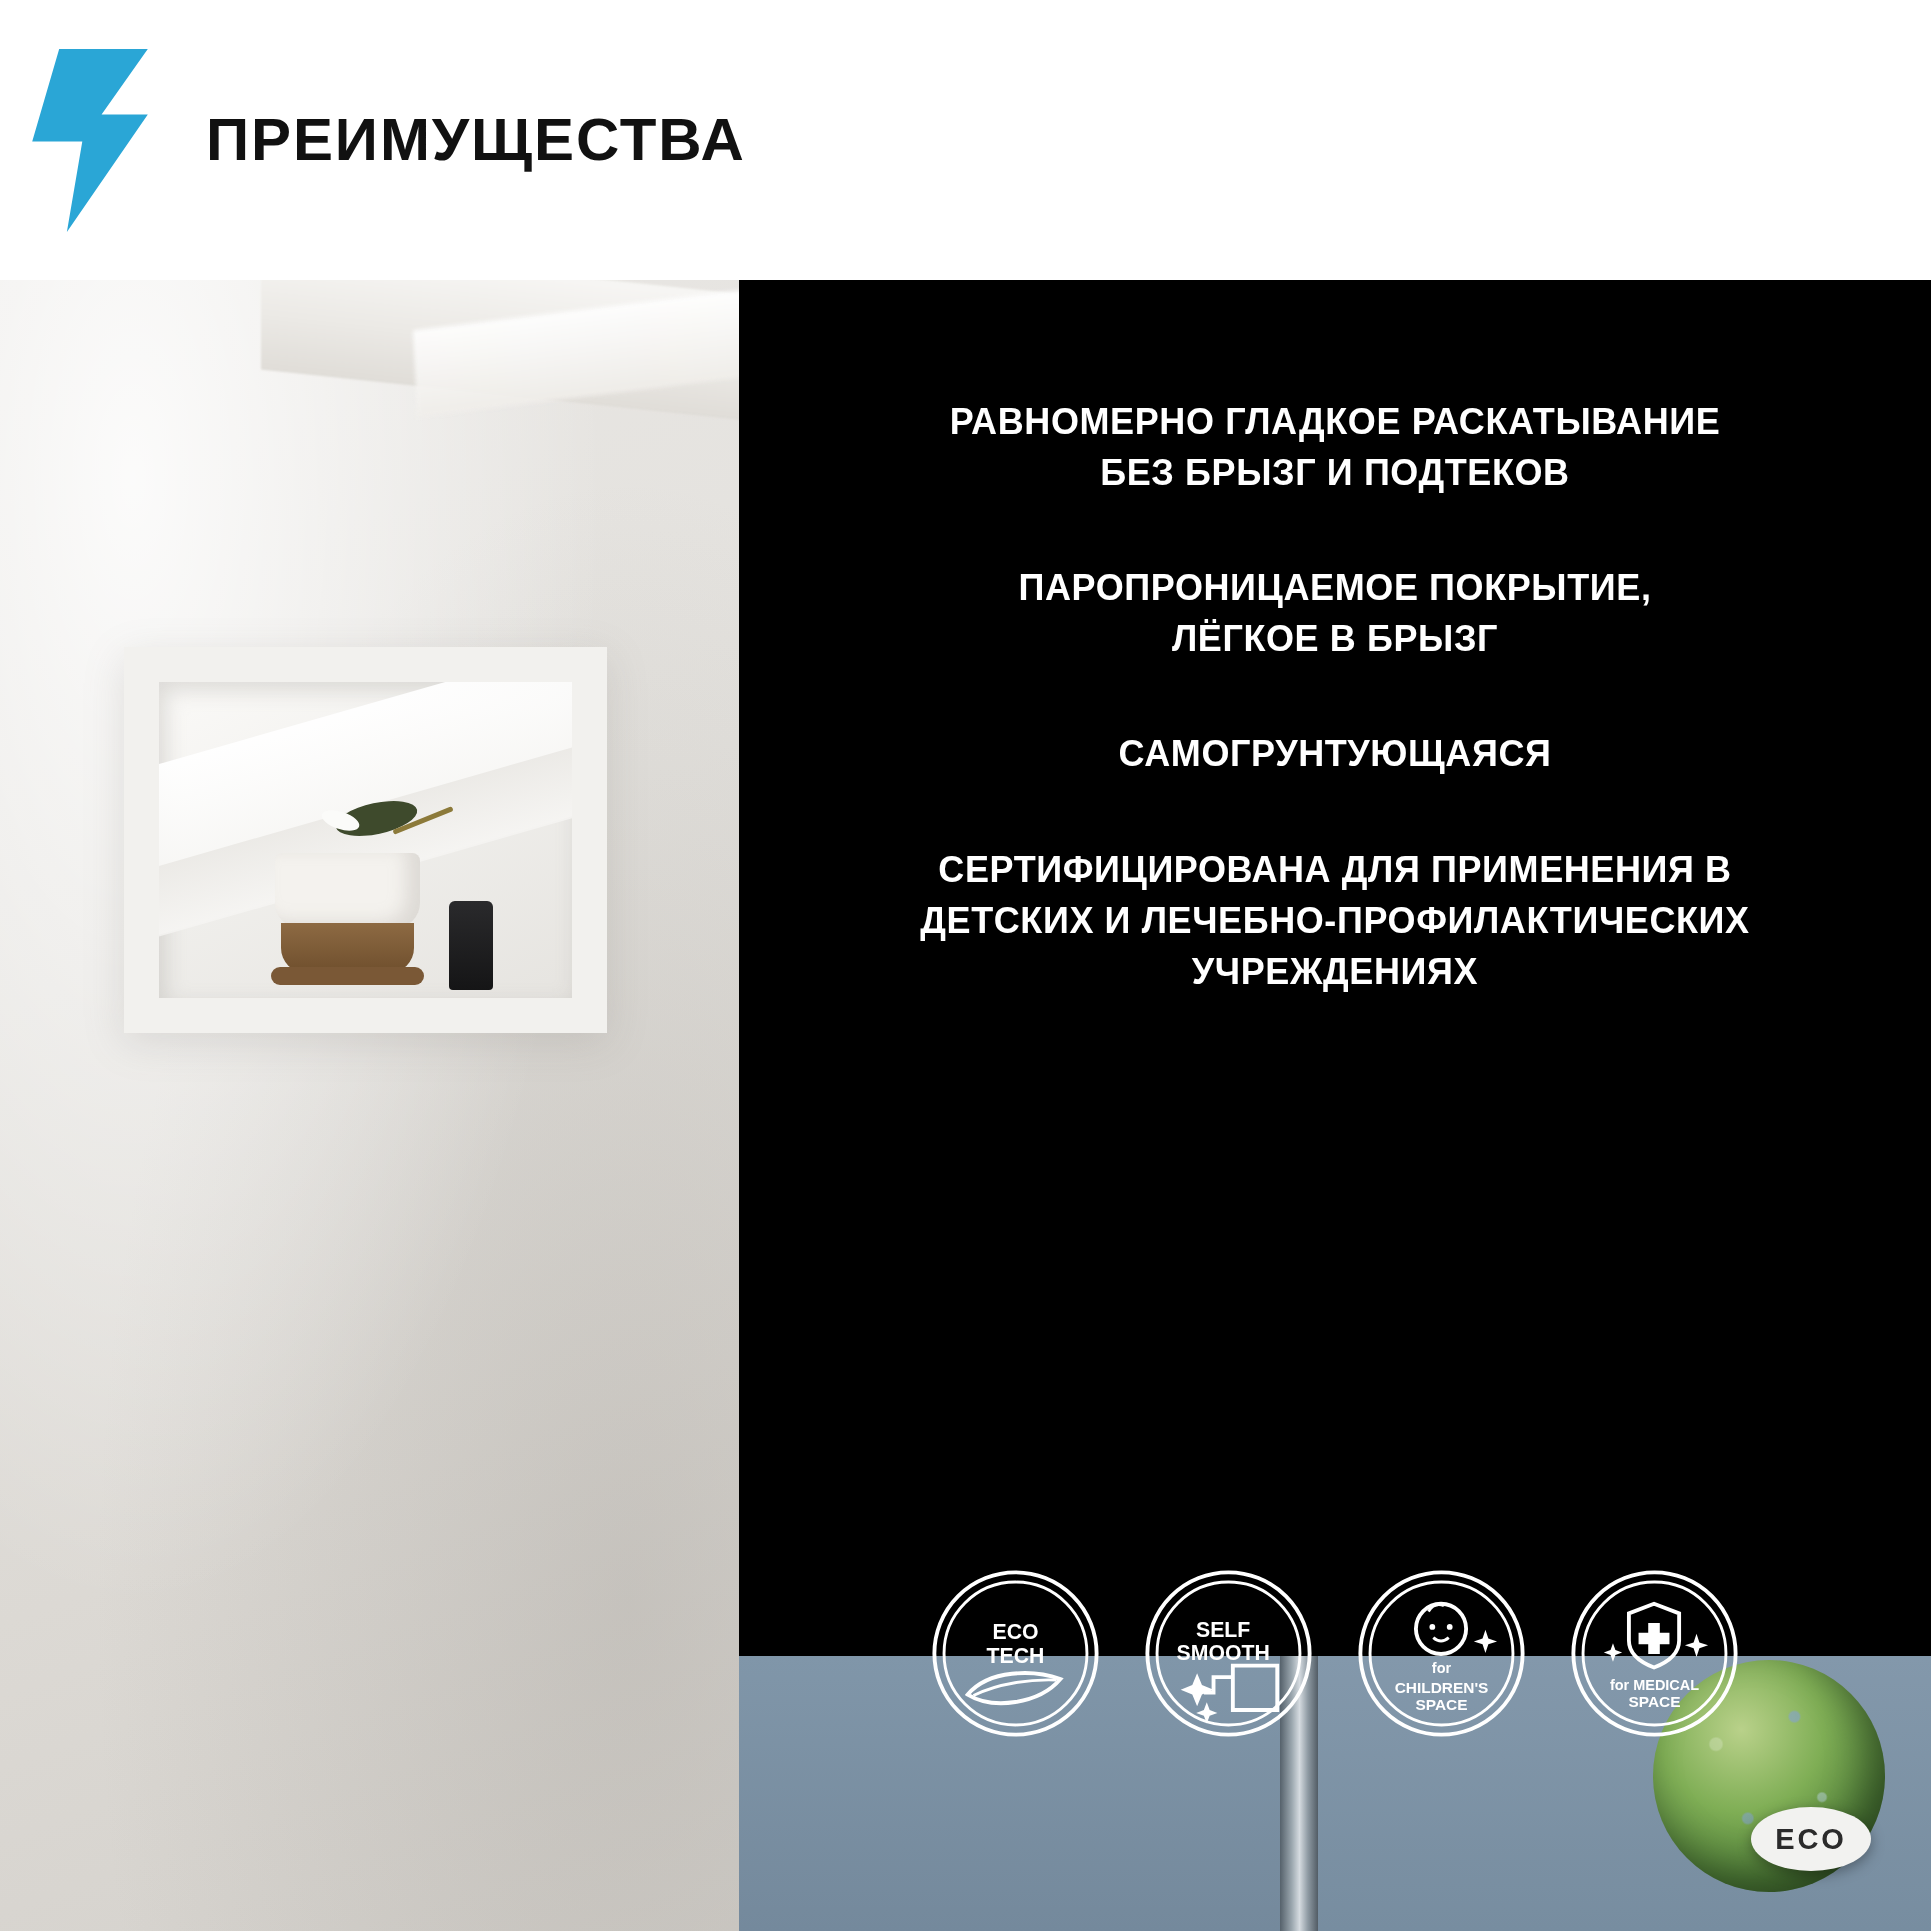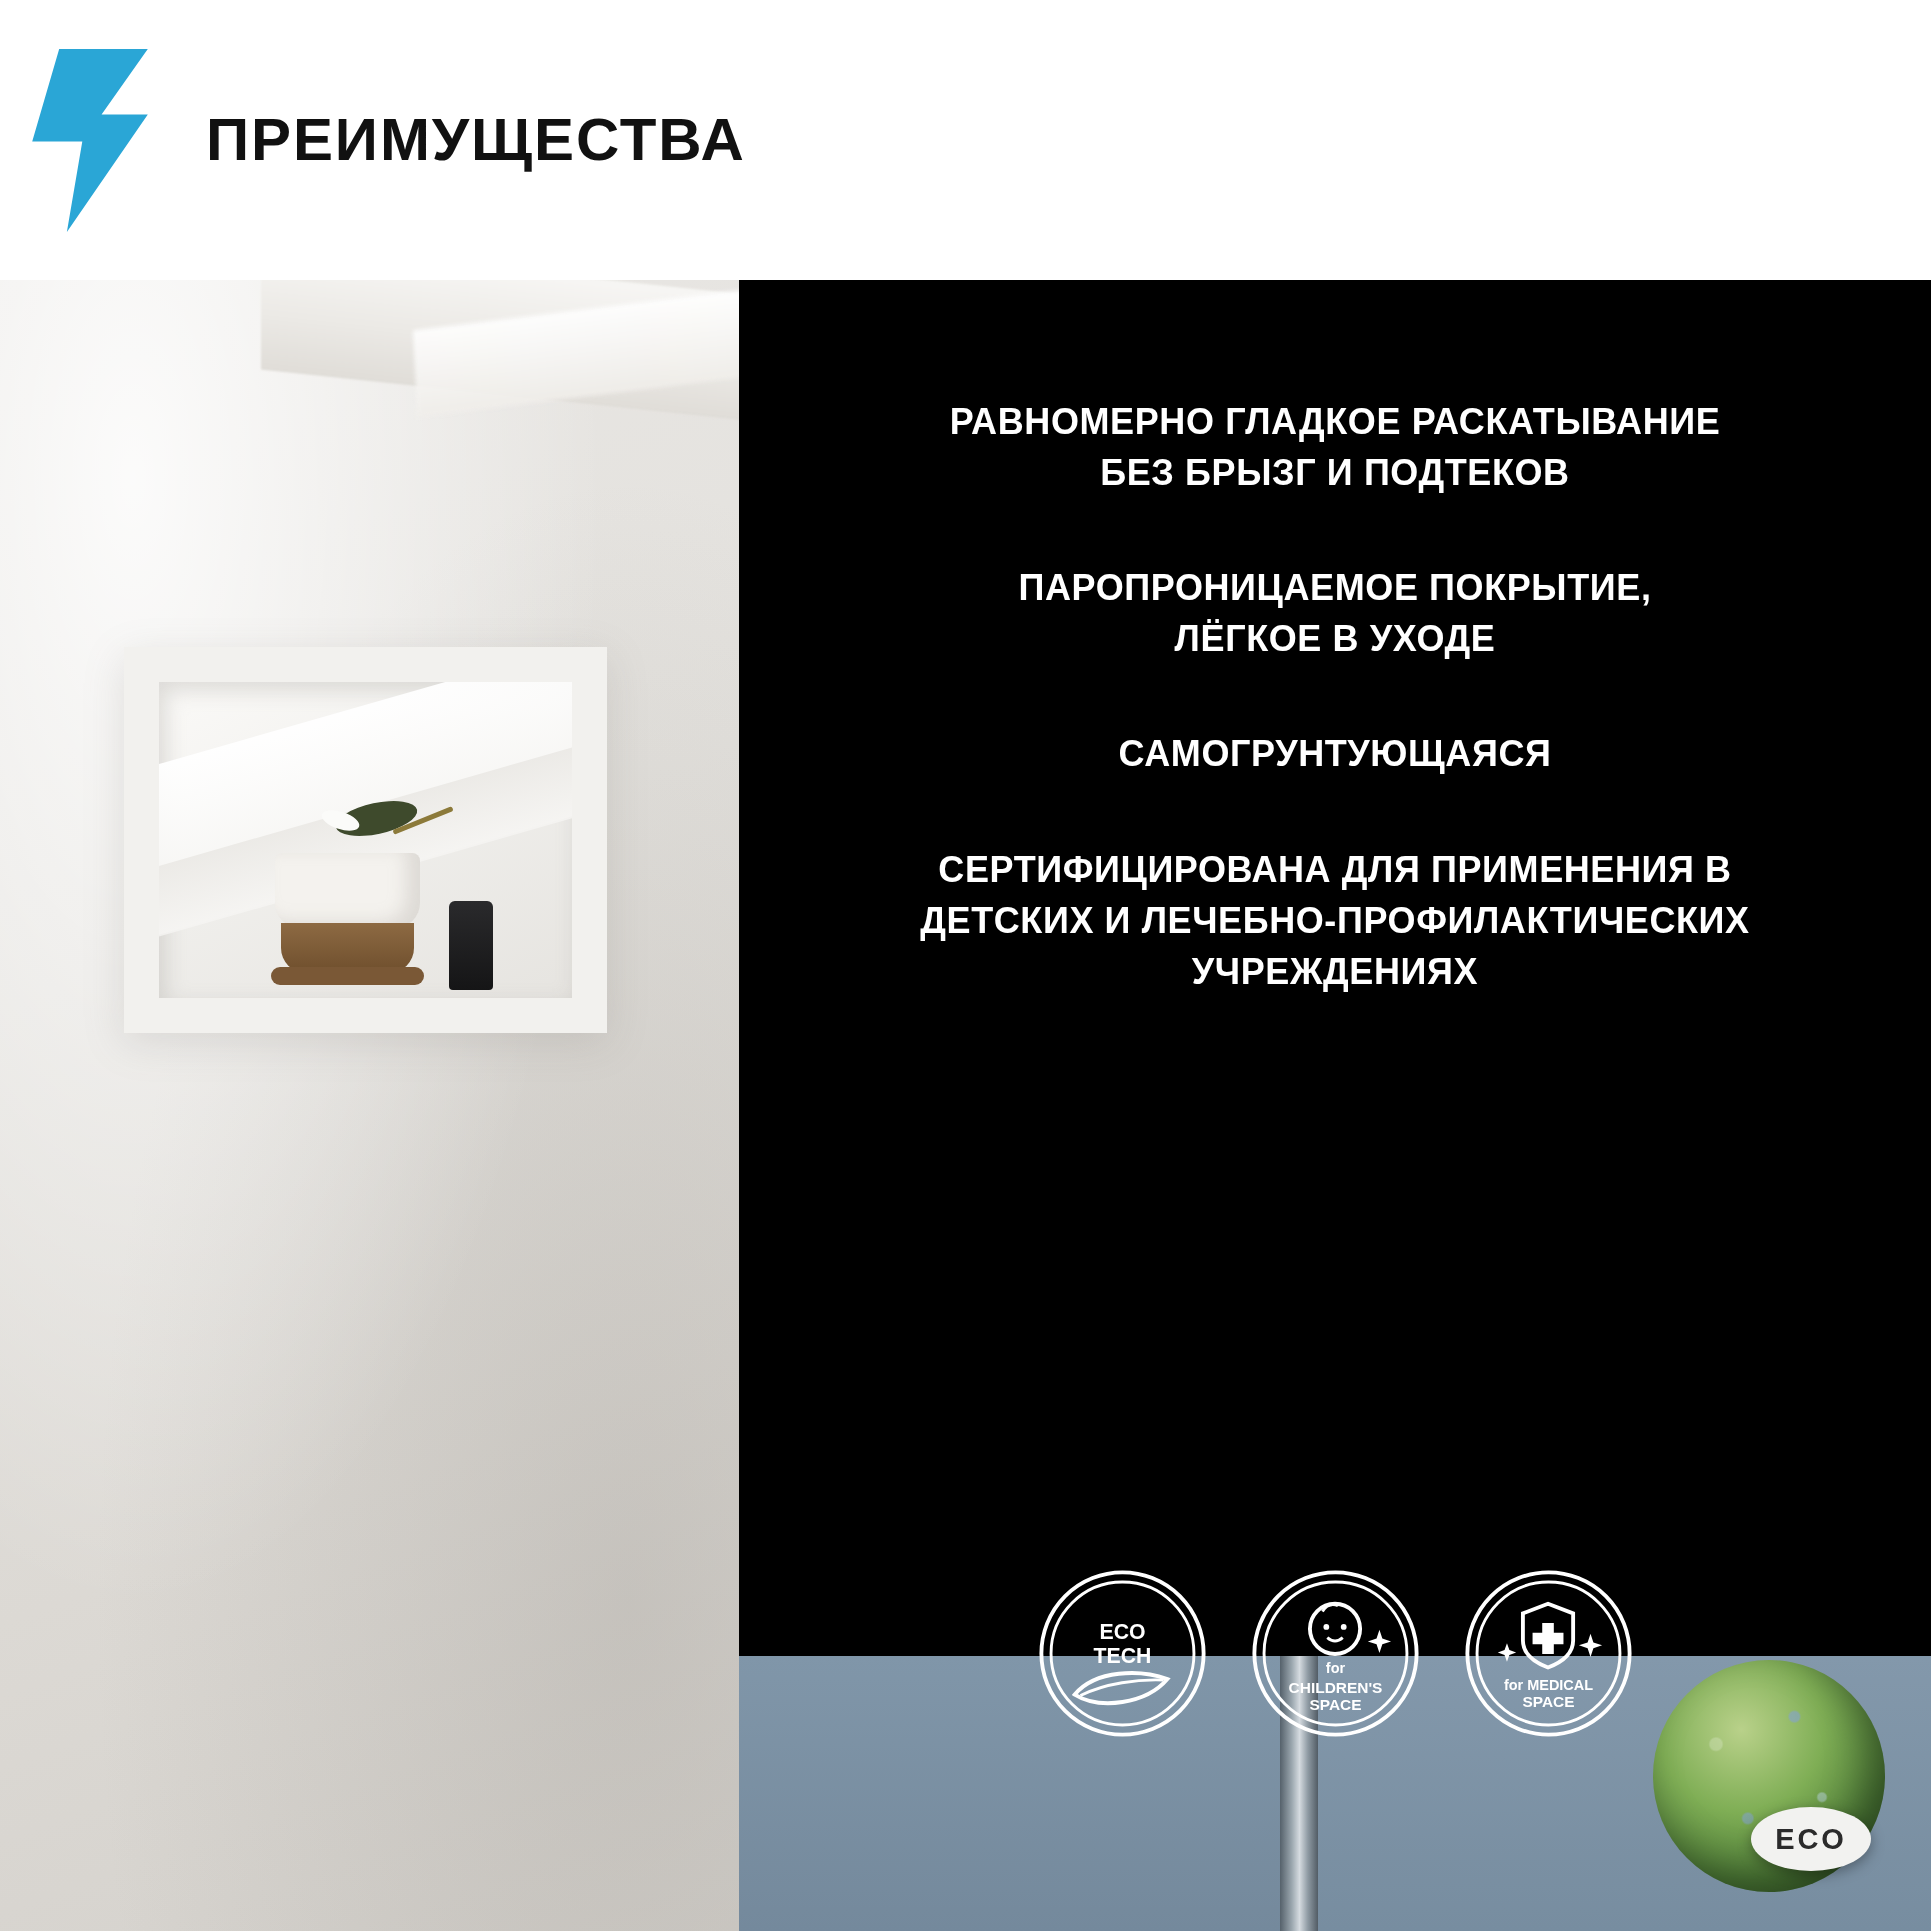--- a/index.html
+++ b/index.html
@@ -353,41 +353,53 @@
         </div>
       </div>
     </div>
   </div>
 
   <div class="black-panel">
     <div class="benefits">
       <div class="benefit">РАВНОМЕРНО ГЛАДКОЕ РАСКАТЫВАНИЕ
 БЕЗ БРЫЗГ И ПОДТЕКОВ</div>
       <div class="benefit">ПАРОПРОНИЦАЕМОЕ ПОКРЫТИЕ,
-ЛЁГКОЕ В УХОДЕ</div>
+ЛЁГКОЕ В БРЫЗГ</div>
       <div class="benefit">САМОГРУНТУЮЩАЯСЯ</div>
       <div class="benefit">СЕРТИФИЦИРОВАНА ДЛЯ ПРИМЕНЕНИЯ В
 ДЕТСКИХ И ЛЕЧЕБНО-ПРОФИЛАКТИЧЕСКИХ
 УЧРЕЖДЕНИЯХ</div>
     </div>
   </div>
 
   <div class="badges">
 
     <div class="badge">
       <svg viewBox="0 0 175 175">
         <circle cx="87.5" cy="87.5" r="84" fill="none" stroke="#ffffff" stroke-width="4"></circle>
         <circle cx="87.5" cy="87.5" r="74" fill="none" stroke="#ffffff" stroke-width="3"></circle>
         <text x="87.5" y="72" text-anchor="middle" fill="#ffffff" font-family="Liberation Sans, sans-serif" font-size="22" font-weight="bold">ECO</text>
         <text x="87.5" y="97" text-anchor="middle" fill="#ffffff" font-family="Liberation Sans, sans-serif" font-size="22" font-weight="bold">TECH</text>
         <path d="M38 130 C60 104, 106 104, 134 114 C112 140, 64 146, 38 130 Z" fill="none" stroke="#ffffff" stroke-width="4"></path>
         <path d="M44 131 C70 118, 104 114, 130 115" fill="none" stroke="#ffffff" stroke-width="3"></path>
       </svg>
     </div>
 
+    <div class="badge">
+      <svg viewBox="0 0 175 175">
+        <circle cx="87.5" cy="87.5" r="84" fill="none" stroke="#ffffff" stroke-width="4"></circle>
+        <circle cx="87.5" cy="87.5" r="74" fill="none" stroke="#ffffff" stroke-width="3"></circle>
+        <text x="82" y="70" text-anchor="middle" fill="#ffffff" font-family="Liberation Sans, sans-serif" font-size="22" font-weight="bold">SELF</text>
+        <text x="82" y="94" text-anchor="middle" fill="#ffffff" font-family="Liberation Sans, sans-serif" font-size="22" font-weight="bold">SMOOTH</text>
+        <path d="M92 100 L138 100 L138 146 L92 146 Z" fill="none" stroke="#ffffff" stroke-width="4"></path>
+        <path d="M92 112 L72 112 L72 128 L62 128" fill="none" stroke="#ffffff" stroke-width="4"></path>
+        <path d="M50 120 l5 -12 l5 12 l12 5 l-12 5 l-5 12 l-5 -12 l-12 -5 z" fill="#ffffff"></path>
+        <path d="M62 146 l3 -8 l3 8 l8 3 l-8 3 l-3 8 l-3 -8 l-8 -3 z" fill="#ffffff"></path>
+      </svg>
+    </div>
 
     <div class="badge">
       <svg viewBox="0 0 175 175">
         <circle cx="87.5" cy="87.5" r="84" fill="none" stroke="#ffffff" stroke-width="4"></circle>
         <circle cx="87.5" cy="87.5" r="74" fill="none" stroke="#ffffff" stroke-width="3"></circle>
         <circle cx="87" cy="62" r="26" fill="none" stroke="#ffffff" stroke-width="4"></circle>
         <path d="M74 44 q6 -10 16 -6" fill="none" stroke="#ffffff" stroke-width="3"></path>
         <circle cx="78" cy="60" r="3" fill="#ffffff"></circle>
         <circle cx="96" cy="60" r="3" fill="#ffffff"></circle>
         <path d="M79 71 q8 7 16 0" fill="none" stroke="#ffffff" stroke-width="3"></path>

